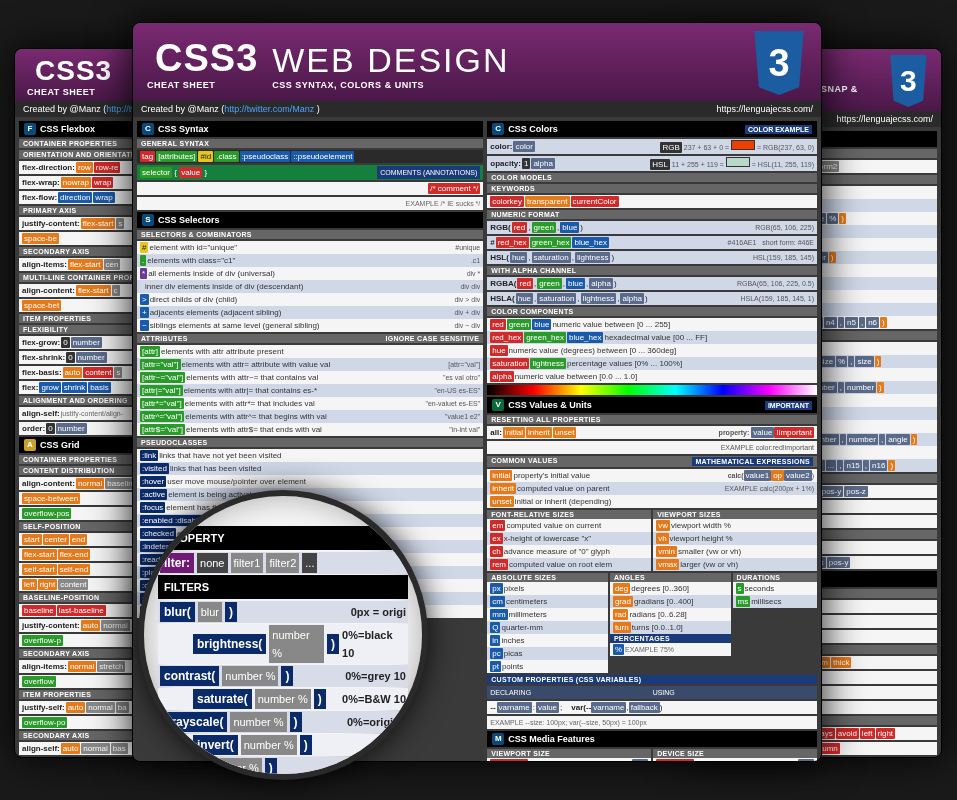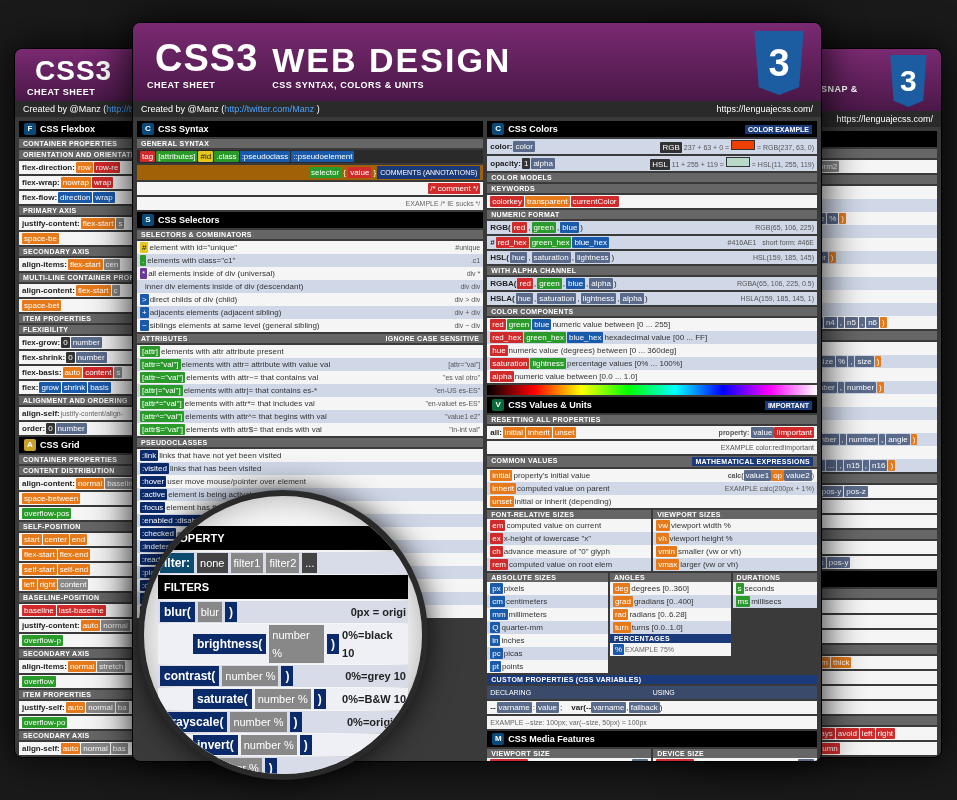--- a/index.html
+++ b/index.html
@@ -7,21 +7,21 @@
 .stage { position:relative; width:100%; height:100%; }
 .sheet { position:absolute; background:#3a3a3a; border-radius:8px; box-shadow:0 0 40px rgba(0,0,0,.9); border:1px solid #000; overflow:hidden; }
 .sheet.left { left:14px; top:48px; width:260px; height:710px; }
 .sheet.right { left:682px; top:48px; width:260px; height:710px; }
 .sheet.center { left:132px; top:22px; width:690px; height:740px; z-index:5; }
 .hdr { background:linear-gradient(180deg,#7a2a72 0%,#4a1848 100%); color:#fff; display:flex; align-items:center; justify-content:space-between; padding:6px 12px 4px; }
 .sheet.center .hdr { padding:8px 14px 6px; }
 .ttl-main { font-size:28px; font-weight:900; letter-spacing:1px;margin-left:8px; }
 .sheet.center .ttl-main { font-size:38px; }
 .ttl-sub { font-size:9px; font-weight:700; letter-spacing:.5px; display:block; }
-.ttl-wd { font-size:22px; font-weight:700; letter-spacing:2px; }
+.ttl-wd { font-size:22px; font-weight:400; letter-spacing:2px; }
 .sheet.center .ttl-wd { font-size:34px; }
 .logo { width:46px; height:52px; background:#1c5ca0; position:relative; clip-path:polygon(6% 0,94% 0,86% 88%,50% 100%,14% 88%); display:flex; align-items:center; justify-content:center; }
 .logo::after { content:"3"; color:#fff; font-size:30px; font-weight:900; }
 .sheet.center .logo { width:56px; height:64px; }
 .sheet.center .logo::after { font-size:38px; }
 .bar { background:#2a2a2a; color:#fff; font-size:9px; padding:3px 8px; display:flex; justify-content:space-between; }
 .bar a { color:#4da3ff; }
 .cols { display:flex; gap:4px; padding:4px; }
 .col { flex:1; display:flex; flex-direction:column; gap:2px; font-size:8px; }
 .sect-h { background:#000; color:#fff; font-size:9px; font-weight:700; padding:2px 5px; display:flex; align-items:center; gap:4px; }
@@ -557,21 +557,21 @@
           </div>
       <div class="subh">GENERAL SYNTAX</div>
       <div class="row" style="background:#2a2a2a">
             <span class="tk red">tag</span>
             <span class="tk grn">[attributes]</span>
             <span class="tk yel">#id</span>
             <span class="tk grn">.class</span>
             <span class="tk blu">:pseudoclass</span>
             <span class="tk blu">::pseudoelement</span>
           </div>
-      <div class="row" style="background:#a16207;justify-content:flex-end">
+      <div class="row" style="background:#15803d;justify-content:space-between">
         <span><span class="tk grn">selector</span><span style="color:#fff"> { </span><span class="tk red">value</span><span style="color:#fff"> } </span></span>
         <span style="background:#1a3a7a;color:#fff;font-size:7px;padding:1px 3px">COMMENTS (ANNOTATIONS)</span>
       </div>
       <div class="row" style="justify-content:flex-end">
             <span class="tk red">/* comment */</span>
           </div>
       <div class="row" style="justify-content:flex-end">
             <span class="sm">EXAMPLE /* IE sucks */</span>
           </div>
       <div class="sect-h">
@@ -971,21 +971,21 @@
       </div>
 
     </div>
   </div>
 </div>
 
 <div class="mag">
   <div class="mag-inner">
     <div class="mag-h" style="margin-top:18px">PROPERTY</div>
     <div class="mag-row">
-          <span class="mag-tk" style="background:#0c4a6e">ilter:</span>
+          <span class="mag-tk" style="background:#701a75">ilter:</span>
       <span class="mag-par" style="background:#444">none</span>
       <span class="mag-par">filter1</span>
       <span class="mag-par">filter2</span>
       <span class="mag-par" style="background:#444">...</span>
     </div>
     <div class="mag-h">FILTERS</div>
     <div id="mag-rows">
           <div class="mag-row">
             <span class="mag-tk">blur(</span>
             <span class="mag-par">blur</span>

